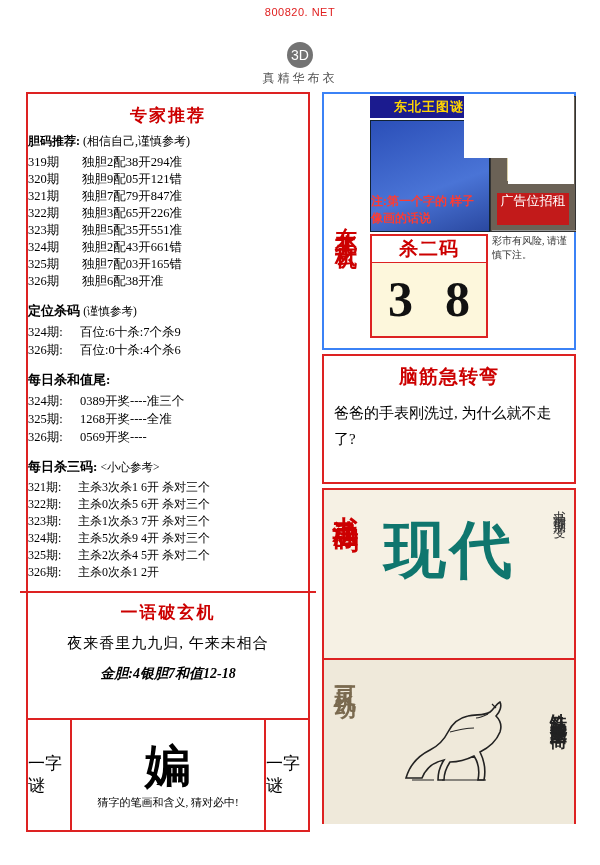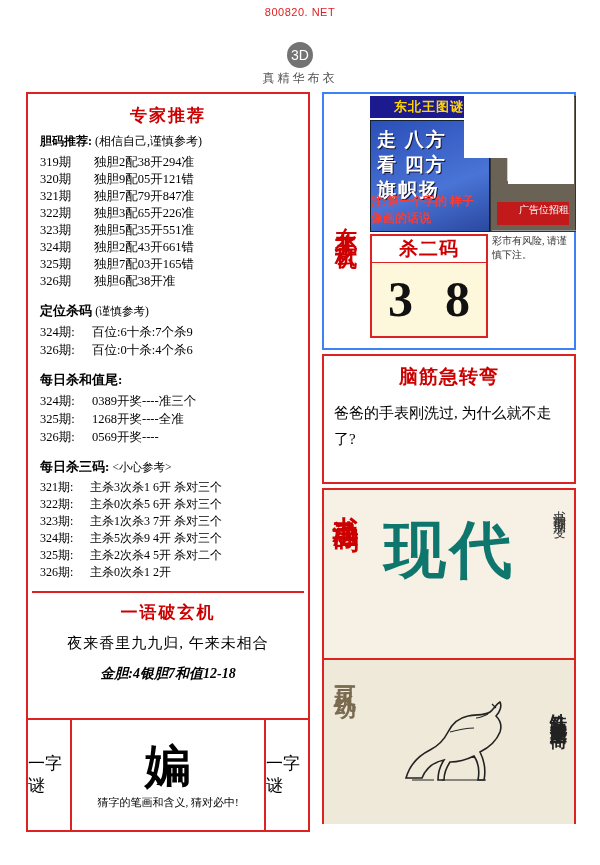--- a/index.html
+++ b/index.html
@@ -6,21 +6,21 @@
   body{width:600px;height:865px;font-family:"Liberation Serif","DejaVu Serif",serif;color:#000;position:relative;overflow:hidden;}
   .watermark{position:absolute;top:6px;left:0;width:600px;text-align:center;font-size:11px;color:#e02020;font-family:"Liberation Sans",sans-serif;letter-spacing:.5px;}
   .logo{position:absolute;top:42px;left:0;width:600px;text-align:center;}
   .logo .ball{display:inline-block;width:26px;height:26px;border-radius:50%;background:#737373;color:#fff;font-size:14px;line-height:26px;text-align:center;font-family:"Liberation Sans",sans-serif;}
   .logo .cap{margin-top:2px;font-size:12px;color:#555;letter-spacing:3px;}
 
   .page{position:absolute;left:26px;top:92px;width:550px;height:740px;}
 
   
   .left{position:absolute;left:0;top:0;width:284px;height:740px;border:2px solid #d22;box-sizing:border-box;}
-  .left .inner{padding:6px 12px;}
+  .left .inner{padding:6px 0;}
   .sec-title{color:#c00;font-size:17px;font-weight:bold;text-align:center;margin:4px 0 6px;letter-spacing:2px;}
   .sub-line{font-size:12px;margin:2px 0 4px;}
   .sub-line .b{font-weight:bold;color:#000;}
   .rows{font-size:12.5px;line-height:17px;}
   .rows .r{white-space:nowrap;}
   .rows .r .per{display:inline-block;width:54px;}
   .rows .r .mid{display:inline-block;}
   .blk{margin-top:12px;}
   .blk-h{font-size:13px;font-weight:bold;}
   .blk-h .n{font-weight:normal;font-size:11.5px;}
@@ -49,21 +49,21 @@
   .r-top .vtitle{position:absolute;left:0;top:0;width:44px;height:100%;display:flex;align-items:center;justify-content:center;}
   .r-top .vtitle span{writing-mode:vertical-rl;font-size:22px;font-weight:bold;color:#c00;letter-spacing:5px;}
   .r-top .rt-right{position:absolute;left:44px;top:0;right:0;bottom:0;}
   .banner{position:absolute;left:2px;top:2px;width:118px;height:22px;background:#1b1b8f;color:#ffd400;font-size:13px;font-weight:bold;text-align:center;line-height:22px;letter-spacing:1px;}
   .bluepic{position:absolute;left:2px;top:26px;width:118px;height:110px;background:linear-gradient(160deg,#2b4fb8,#4a74d6 60%,#2a48a0);border:1px solid #123;}
   .bluepic .cn{position:absolute;left:6px;top:6px;color:#fff;font-size:19px;font-weight:bold;line-height:25px;letter-spacing:2px;text-shadow:1px 1px 0 #113;}
   .bluepic .red{position:absolute;right:4px;bottom:4px;color:#ff3b30;font-size:12px;font-weight:bold;}
   .photo{position:absolute;left:122px;top:2px;width:84px;height:134px;background:#6b6256;border:1px solid #333;overflow:hidden;}
   .photo .frame{position:absolute;left:16px;top:10px;width:46px;height:70px;background:#3d3a33;border:2px solid #d9cfa8;}
   .photo .lbl{position:absolute;right:2px;top:22px;width:18px;background:#2b2b6b;color:#fff;font-size:9px;writing-mode:vertical-rl;text-align:center;padding:3px 1px;}
-  .photo .sm{position:absolute;left:6px;bottom:6px;right:6px;height:23px;background:#c21a1a;color:#fff;font-size:10px;text-align:right;line-height:16px;}
+  .photo .sm{position:absolute;left:6px;bottom:6px;right:6px;height:32px;background:#c21a1a;color:#fff;font-size:13px;text-align:center;line-height:16px;}
   .whitebox{position:absolute;left:96px;top:0;width:110px;height:64px;background:#fff;}
   .whitebox2{position:absolute;left:140px;top:52px;width:66px;height:38px;background:#fff;}
   .sha{position:absolute;left:2px;top:140px;width:118px;height:104px;border:2px solid #d22;background:#fdf7dc;box-sizing:border-box;}
   .sha .hd{height:26px;background:#fff;border-bottom:1px solid #d22;text-align:center;}
   .sha .hd span{font-size:19px;font-weight:bold;color:#c00;letter-spacing:1px;line-height:26px;}
   .sha .digits{display:flex;align-items:center;justify-content:space-around;height:72px;font-size:50px;font-weight:bold;color:#111;font-family:"Liberation Serif",serif;}
   .warn{position:absolute;left:124px;top:140px;width:82px;font-size:10px;line-height:14px;color:#333;}
   .hr2{position:absolute;left:124px;top:136px;width:84px;border-top:1px solid #999;}
 
   .r-brain{position:relative;margin-top:4px;height:130px;border:2px solid #d22;box-sizing:border-box;}
@@ -167,25 +167,20 @@
   <div class="right">
 
     <div class="r-top">
       <div class="vtitle">
           <span>东北王玄机</span>
         </div>
       <div class="rt-right">
         <div class="banner">东北王图谜</div>
 
         <div class="bluepic">
-          <div class="cn">
-            <div>走 八方</div>
-            <div>看 四方</div>
-            <div>旗帜扬</div>
-          </div>
           <div class="red">注:第一个字的 样子像画的话说</div>
         </div>
 
         <div class="photo">
           <div class="frame"></div>
           <div class="lbl">电话</div>
           <div class="sm">广告位招租</div>
         </div>
         <div class="whitebox"></div>
         <div class="whitebox2"></div>

